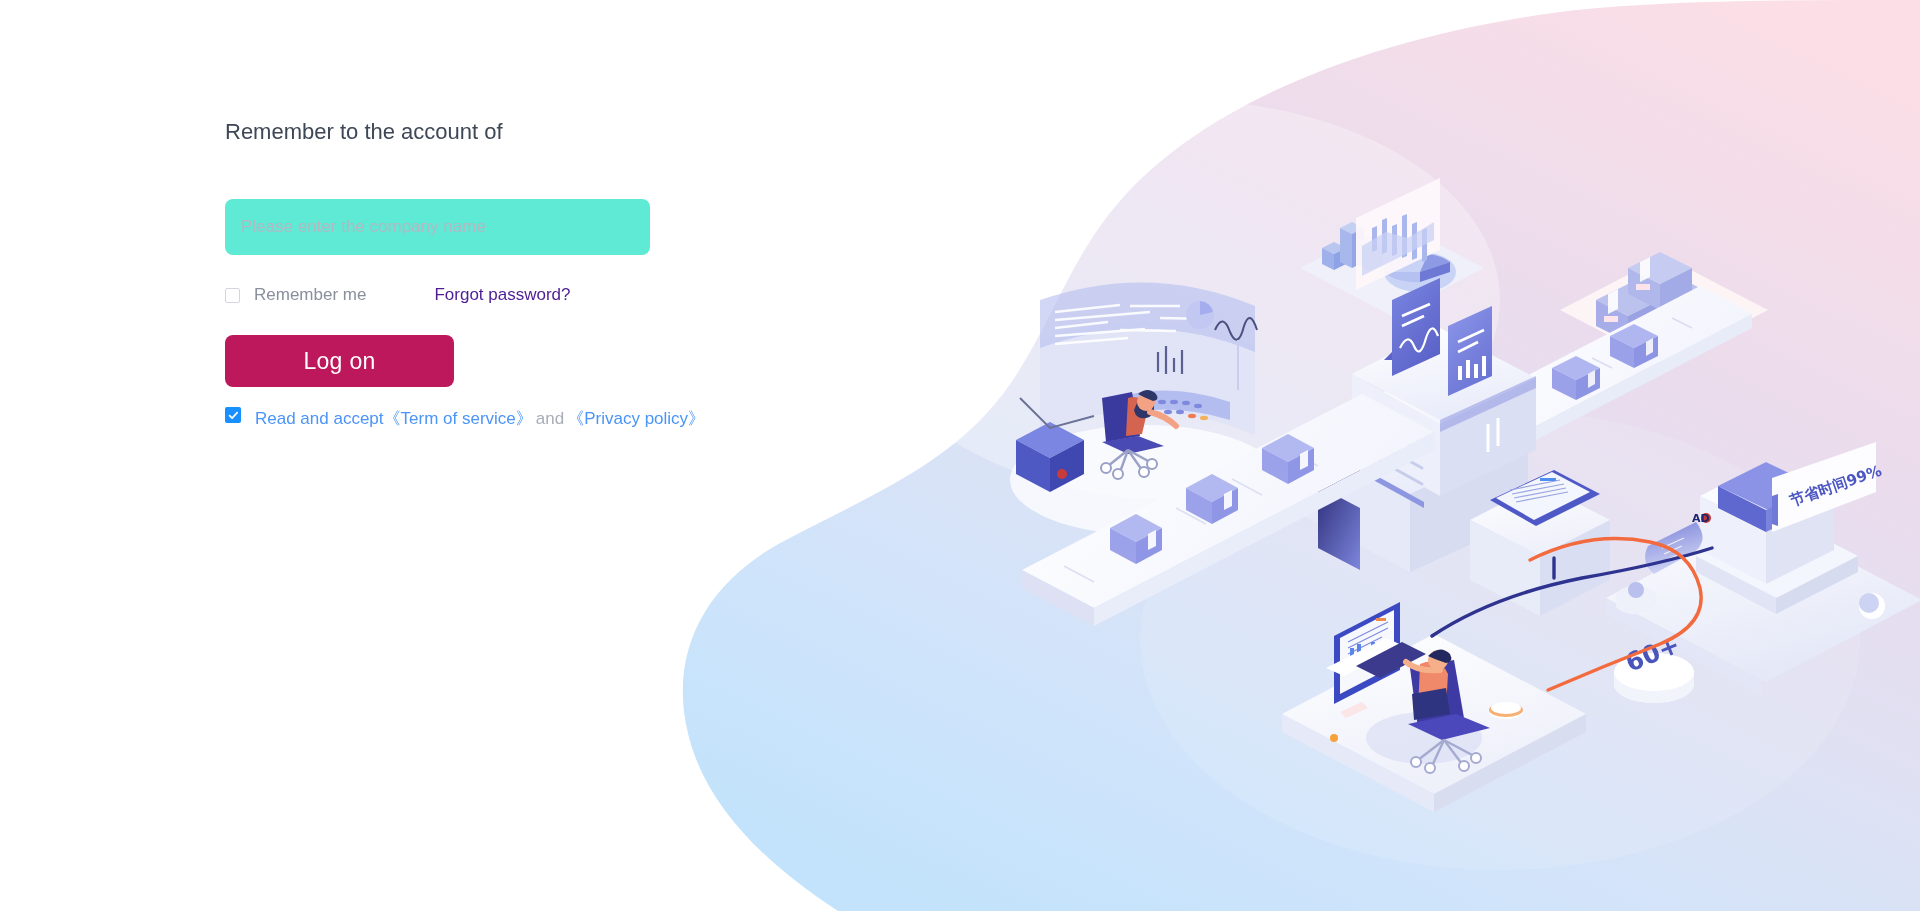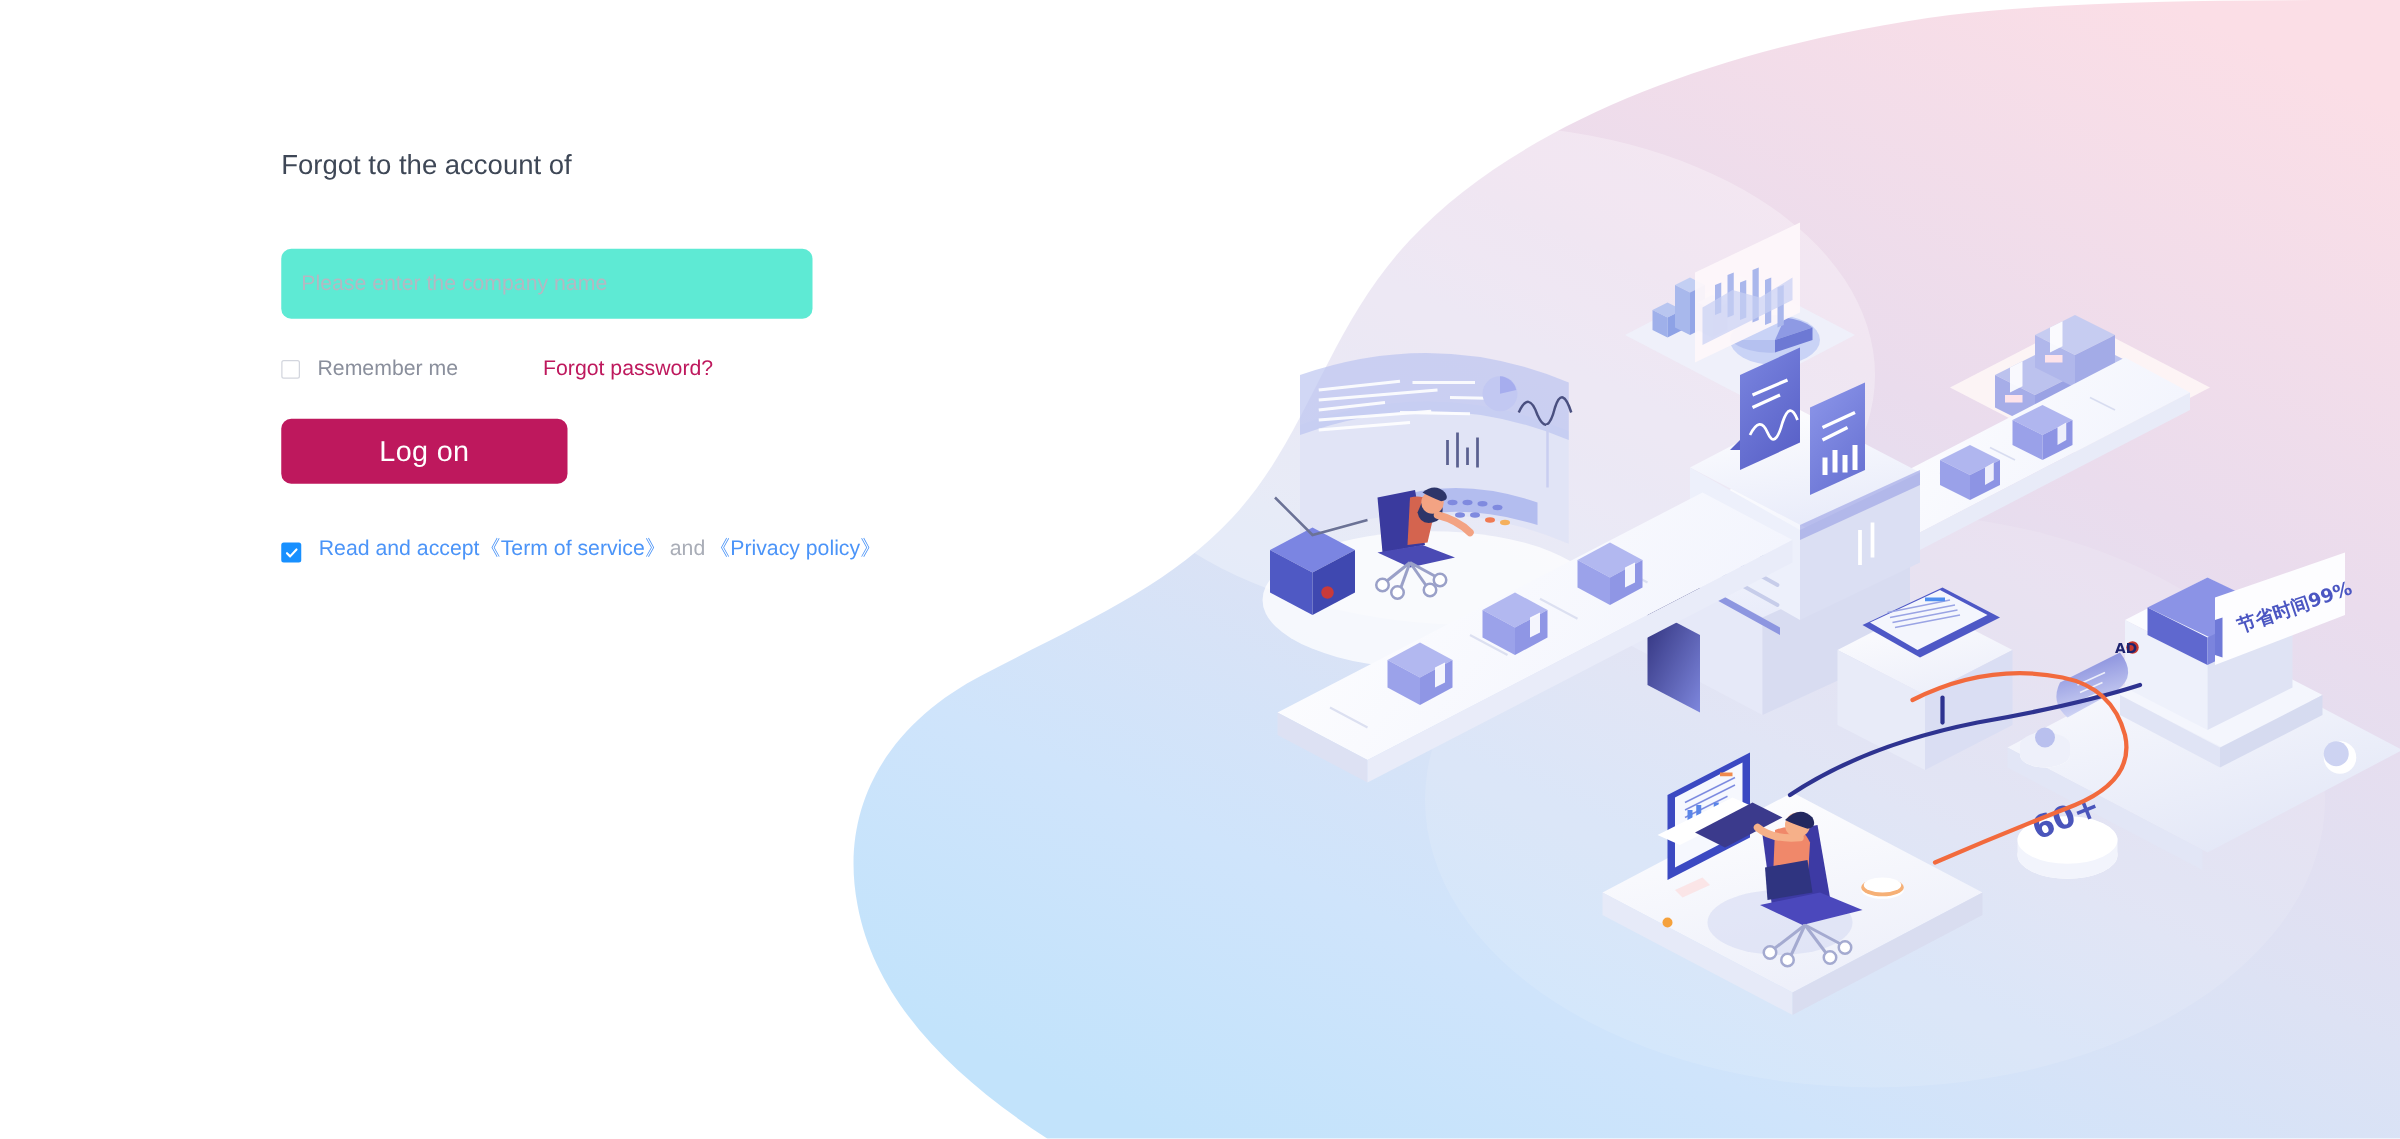--- a/index.html
+++ b/index.html
@@ -129,21 +129,21 @@
   .remember-label {
     margin-left: 14px;
     font-size: 17px;
     color: #8a8f9c;
     white-space: nowrap;
   }
 
   .forgot-link {
     margin-left: 68px;
     font-size: 17px;
-    color: #be185d;
+    color: #4c1d95;
     text-decoration: none;
     cursor: pointer;
     white-space: nowrap;
   }
 
   
   .login-btn {
     margin-top: 30px;
     width: 229px;
     height: 52px;
@@ -153,22 +153,22 @@
     color: #ffffff;
     font-size: 23px;
     font-family: "Liberation Sans", "DejaVu Sans", sans-serif;
     cursor: pointer;
     letter-spacing: 0.3px;
   }
 
   
   .terms-row {
     display: flex;
-    align-items: flex-end;
-    margin-top: 40px;
+    align-items: flex-start;
+    margin-top: 20px;
     font-size: 17px;
     white-space: nowrap;
   }
 
   .cb-checked {
     width: 16px;
     height: 16px;
     border-radius: 2px;
     background: #1890ff;
     display: flex;
@@ -595,21 +595,21 @@
       <path d="M 1554 578 l 0 -20" stroke="#2e3390" stroke-width="3.4" stroke-linecap="round"></path>
 
       <path d="M 686 724 C 700 800 760 860 838 911 L 686 911 Z" fill="#ffffff" opacity="0"></path>
     </svg>
   </div>
 
   <div class="form-panel">
 
 
     <div class="welcome-text">
-      <div>Forgot to the account of</div>
+      <div>Remember to the account of</div>
     </div>
 
     <div class="fields">
 
       <div class="field-wrap">
         <input class="field-input" type="text" placeholder="Please enter the company name" style="">
       </div>
 
 
 

